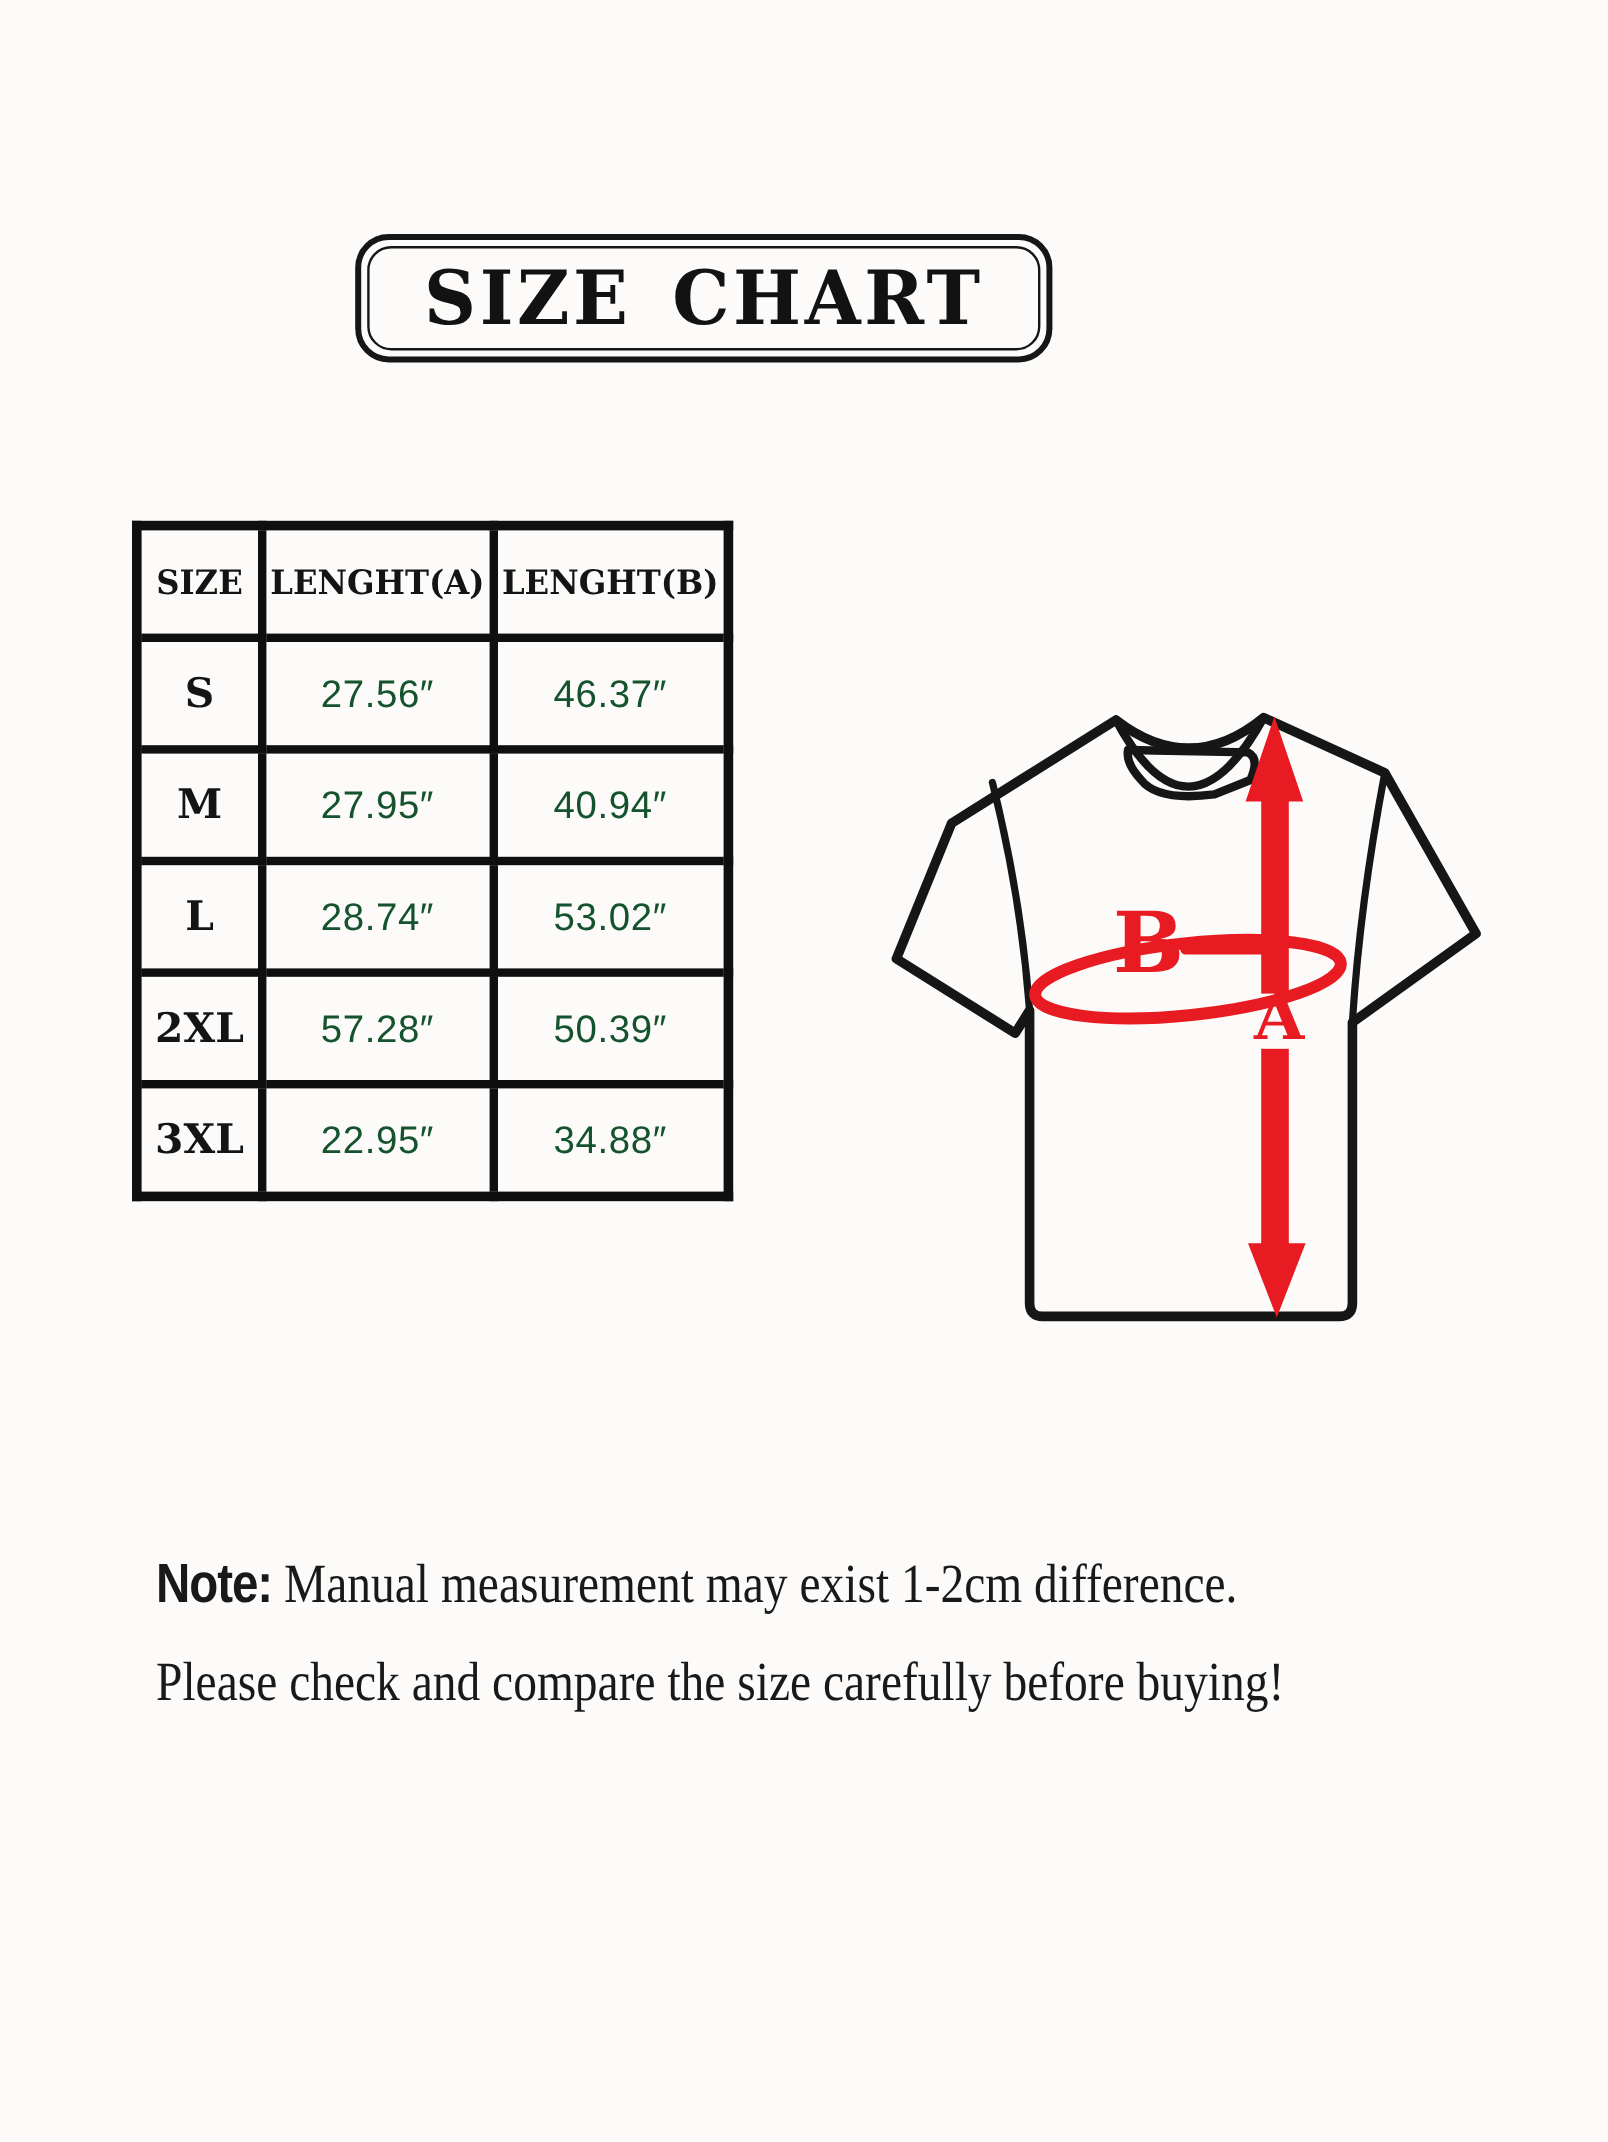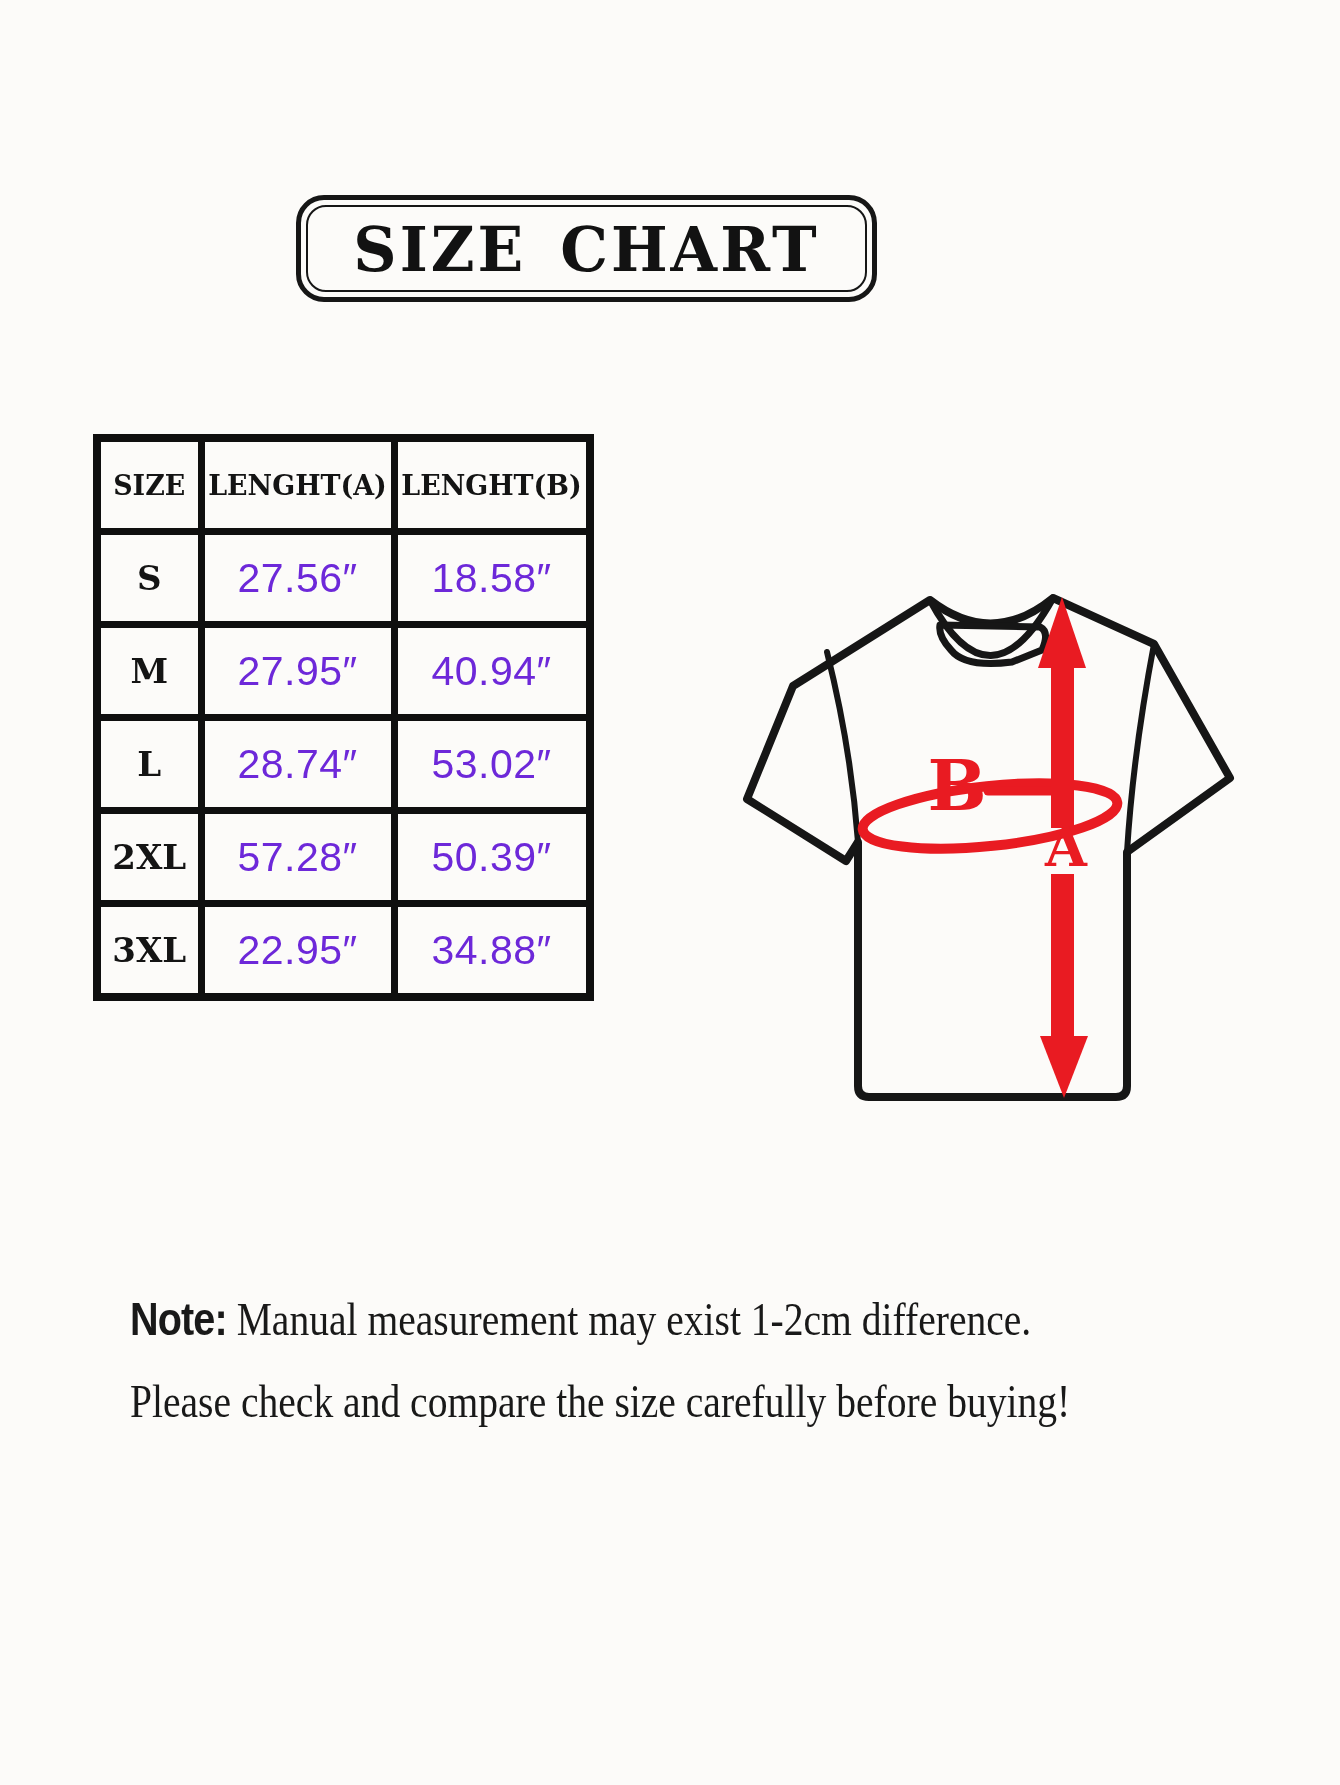--- a/index.html
+++ b/index.html
@@ -25,21 +25,21 @@
     display:flex;align-items:center;justify-content:center;
   }
   .title-text{
     font-family:"DejaVu Serif","Liberation Serif",serif;
     font-weight:700;font-size:60px;letter-spacing:3px;word-spacing:10px;
     color:#121212;transform:scaleY(1.04);
   }
 
   
   table.size-table{
-    position:absolute;left:93px;top:434px;
+    position:absolute;left:110px;top:434px;
     border-collapse:collapse;table-layout:fixed;
     background:#fcfbf9;
   }
   table.size-table,
   table.size-table th,
   table.size-table td{border:7px solid #0f0f0f;}
   table.size-table{border-width:8px;}
   table.size-table th,
   table.size-table td{
     padding:0;text-align:center;vertical-align:middle;height:86px;
@@ -51,21 +51,21 @@
     font-family:"DejaVu Serif","Liberation Serif",serif;
     font-weight:700;font-size:28px;letter-spacing:0px;
     transform:scaleX(.96);
   }
   td.size-cell{
     font-family:"DejaVu Serif","Liberation Serif",serif;
     font-weight:700;font-size:34px;
   }
   td.val-cell{
     font-family:"Liberation Sans",sans-serif;
-    font-size:41px;font-weight:400;color:#6d28d9;
+    font-size:32px;font-weight:400;color:#14532d;
     letter-spacing:0.5px;
   }
 
   
   .note{
     position:absolute;left:130px;top:1278px;width:1150px;
     font-family:"Liberation Serif",serif;
     font-size:46px;color:#191919;
     transform:scaleX(.86);transform-origin:left top;
     line-height:82px;white-space:nowrap;
@@ -104,21 +104,21 @@
     </colgroup>
     <tbody>
         <tr>
       <th class="hdr">SIZE</th>
       <th class="hdr">LENGHT(A)</th>
       <th class="hdr">LENGHT(B)</th>
     </tr>
     <tr>
       <td class="size-cell">S</td>
       <td class="val-cell">27.56″</td>
-      <td class="val-cell">18.58″</td>
+      <td class="val-cell">46.37″</td>
     </tr>
     <tr>
       <td class="size-cell">M</td>
       <td class="val-cell">27.95″</td>
       <td class="val-cell">40.94″</td>
     </tr>
     <tr>
       <td class="size-cell">L</td>
       <td class="val-cell">28.74″</td>
       <td class="val-cell">53.02″</td>

